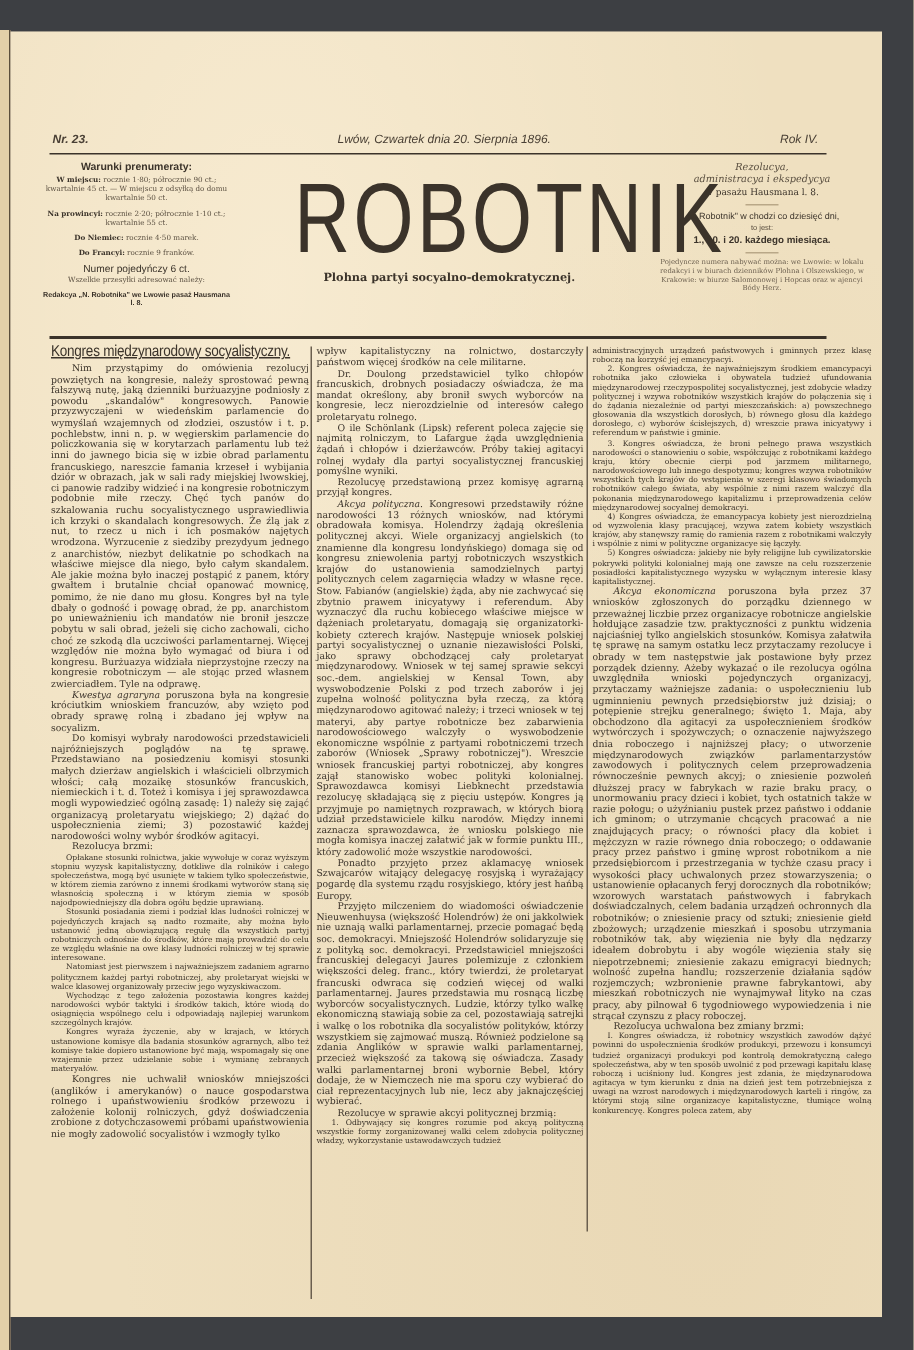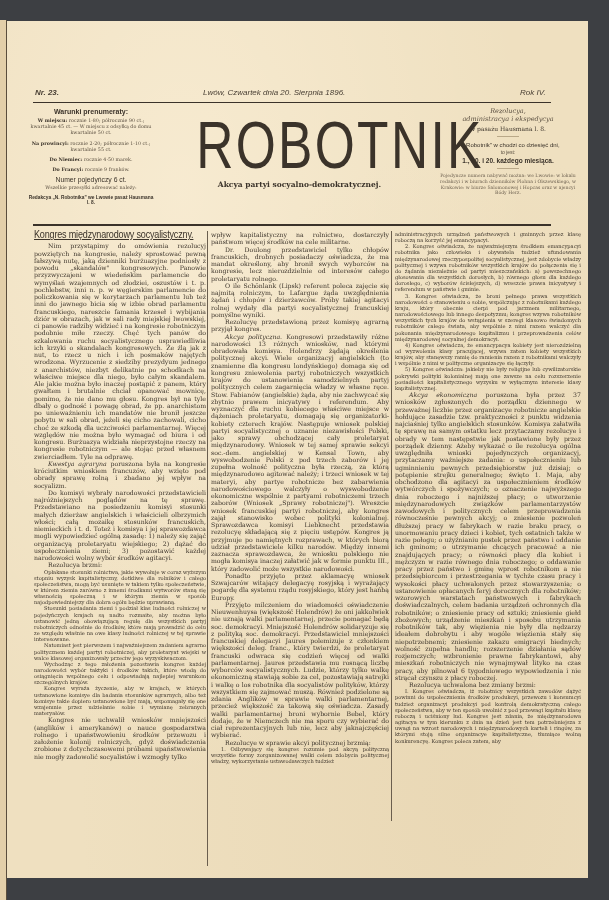--- a/index.html
+++ b/index.html
@@ -39,39 +39,39 @@
   em.h { font-style:italic; }
 </style>
 </head>
 <body>
 
 <div class="leftstrip"></div>
 
 <div class="page">
 
   <span class="issue-meta" style="left:28px;font-weight:bold;">Nr. 23.</span>
-  <span class="issue-meta" style="left:196px;">Lwów, Czwartek dnia 20. Sierpnia 1896.</span>
+  <span class="issue-meta" style="left:218px;">Lwów, Czwartek dnia 20. Sierpnia 1896.</span>
   <span class="issue-meta" style="left:513px;">Rok IV.</span>
 
   <div class="hdr-line" style="top:81px;height:1px;"></div>
 
   <div class="terms">
     <div class="title">Warunki prenumeraty:</div>
     <p><b>W miejscu:</b> <span>rocznie 1·80; półrocznie 90 ct.; kwartalnie 45 ct. — W miejscu z odsyłką do domu kwartalnie 50 ct.</span></p>
     <p><b>Na prowincyi:</b> <span>rocznie 2·20; półrocznie 1·10 ct.; kwartalnie 55 ct.</span></p>
     <p><b>Do Niemiec:</b> <span>rocznie 4·50 marek.</span></p>
     <p><b>Do Francyi:</b> <span>rocznie 9 franków.</span></p>
     <div class="single">Numer pojedyńczy 6 ct.</div>
     <p>Wszelkie przesyłki adresować należy:</p>
     <div class="addr">Redakcya „N. Robotnika" we Lwowie pasaż Hausmana l. 8.</div>
   </div>
 
   <div class="mast">
     <div class="rob">ROBOTNIK</div>
-    <div class="sub2">Akcya partyi socyalno-demokratycznej.</div>
+    <div class="sub2">Plohna partyi socyalno-demokratycznej.</div>
   </div>
 
   <div class="redak">
     <div class="it">Rezolucya,</div>
     <div class="it">administracya i ekspedycya</div>
     <div class="addr">w pasażu Hausmana l. 8.</div>
     <div class="rule"></div>
     <div class="freq">„N. Robotnik" w chodzi co dziesięć dni,</div>
     <div class="freq2">to jest:</div>
     <div class="days">1., 10. i 20. każdego miesiąca.</div>

